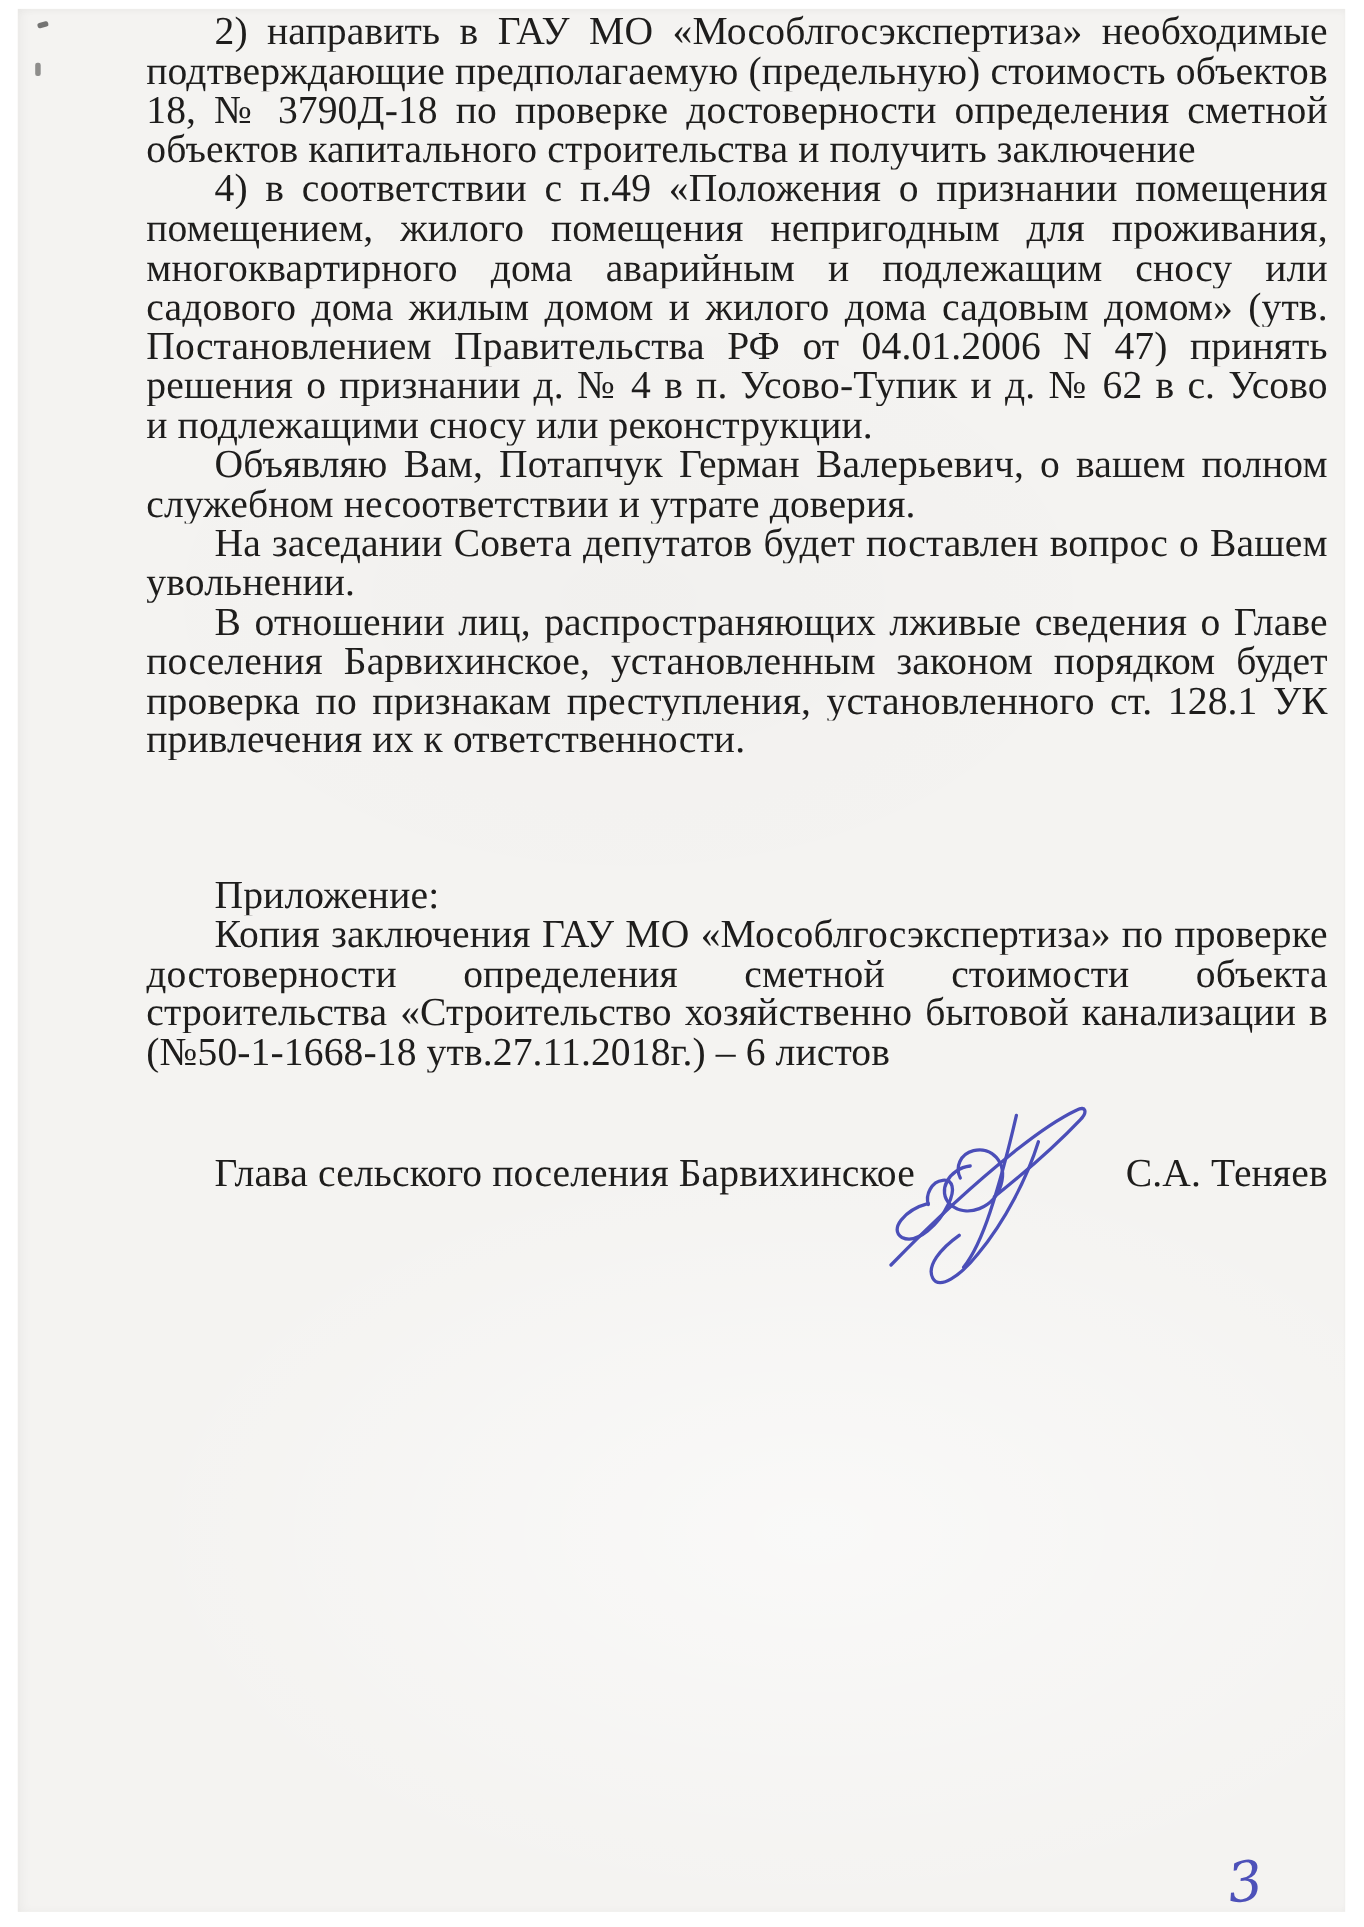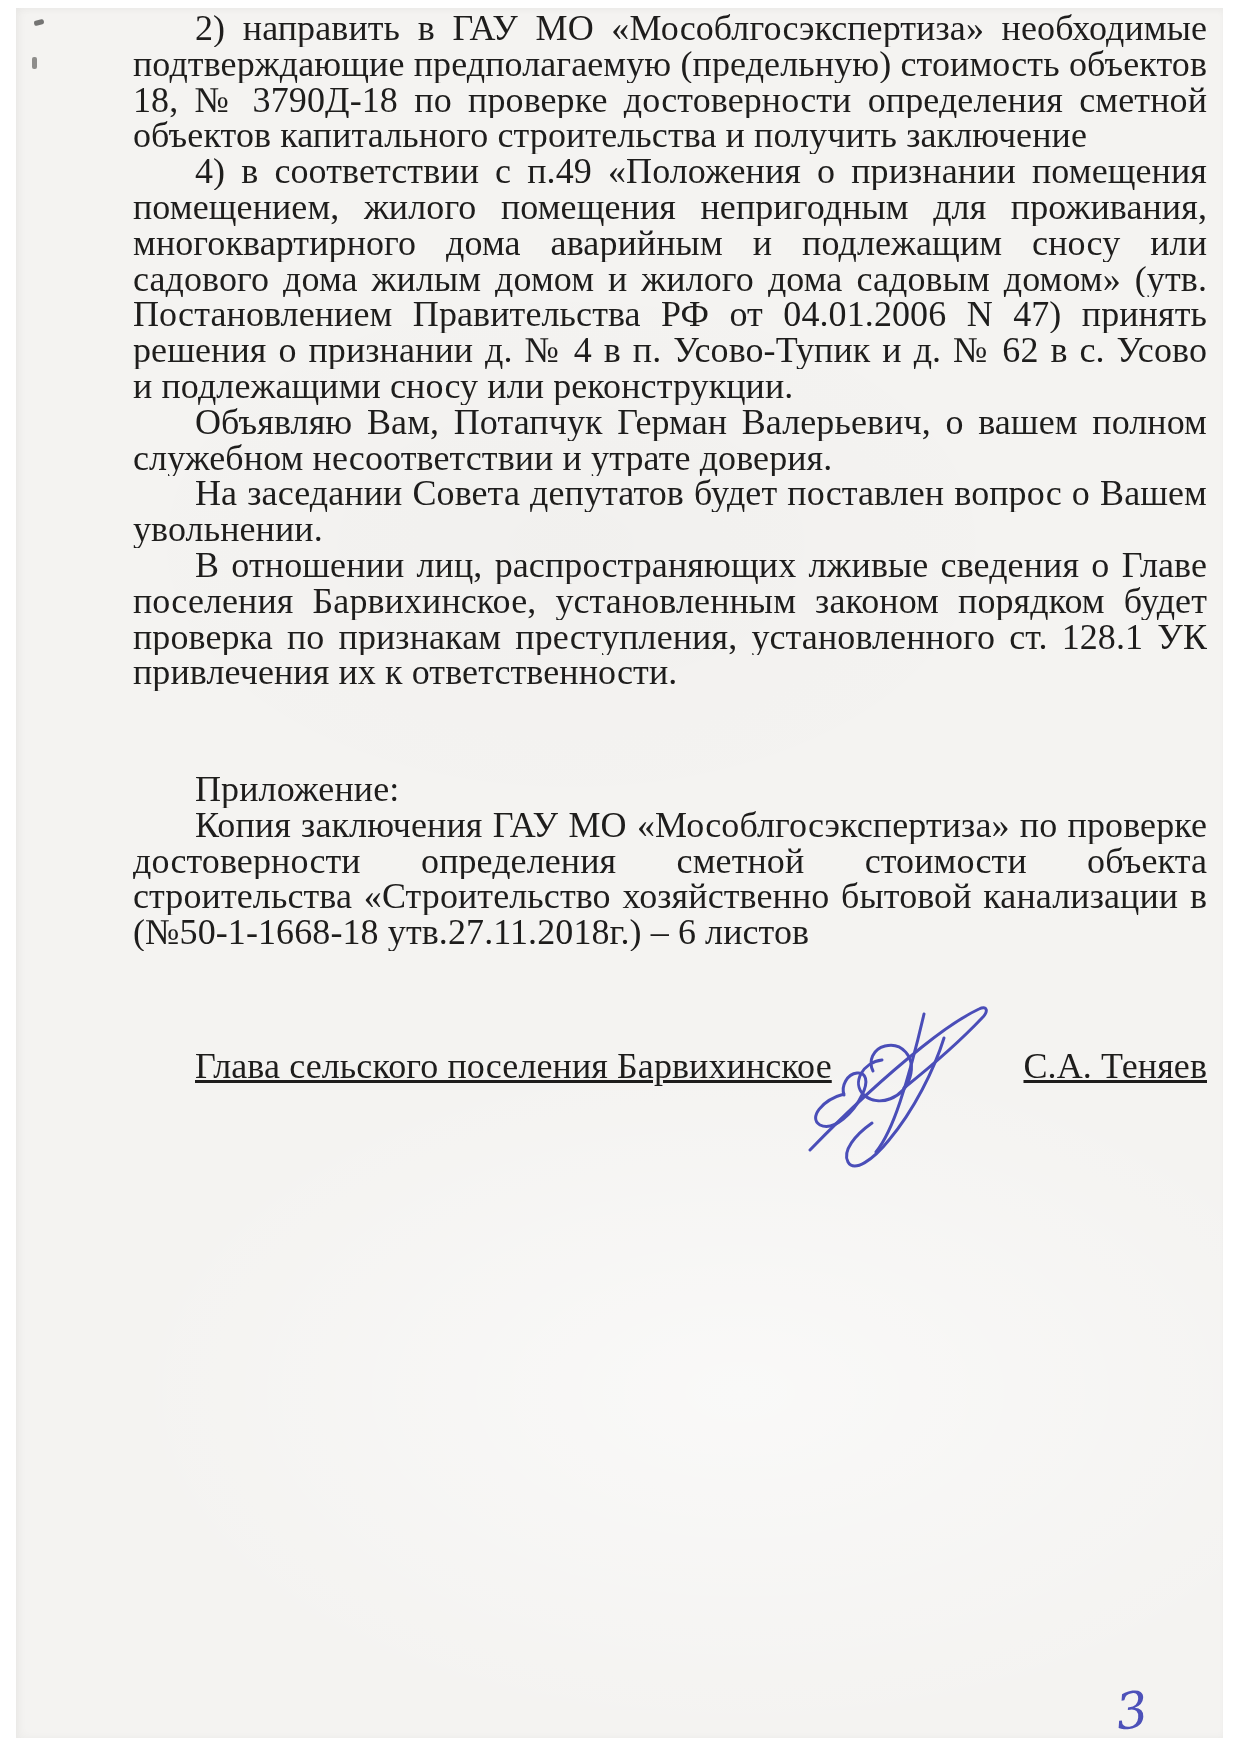--- a/index.html
+++ b/index.html
@@ -19,27 +19,27 @@
   }
   .scan-mark{position:absolute;background:#4a4a48;}
   .mark1{left:18px;top:12px;width:10px;height:5px;transform:rotate(-14deg);opacity:.75;border-radius:2px;}
   .mark2{left:16px;top:49px;width:5px;height:12px;opacity:.6;border-radius:2px;}
   .doc-body, .attachment, .sig-row{
     position:absolute;left:133px;width:1074px;
     font-size:36px;line-height:35.8px;color:#1e1d1c;
     letter-spacing:0.1px;
   }
   .doc-body{top:11px;}
-  .attachment{top:772px;}
+  .attachment{top:796px;}
   .line{height:35.8px;overflow:hidden;}
   .line.just{text-align:justify;text-align-last:justify;}
   .line.indent{text-indent:62px;}
   .line.bold, .bold{font-weight:normal;}
   .sig-row{
-    top:1049px;display:flex;justify-content:space-between;align-items:flex-start;text-decoration:underline;
+    top:1049px;display:flex;justify-content:space-between;align-items:flex-start;
   }
   .sig-row .label{padding-left:62px;}
   .signature-svg{position:absolute;left:792px;top:998px;}
   .page-num{
     position:absolute;left:1116px;top:1682px;
     font-family:"DejaVu Serif", serif;font-style:italic;
     font-size:50px;color:#3c40b4;transform:rotate(-7deg);
     opacity:.9;
   }
 </style>

